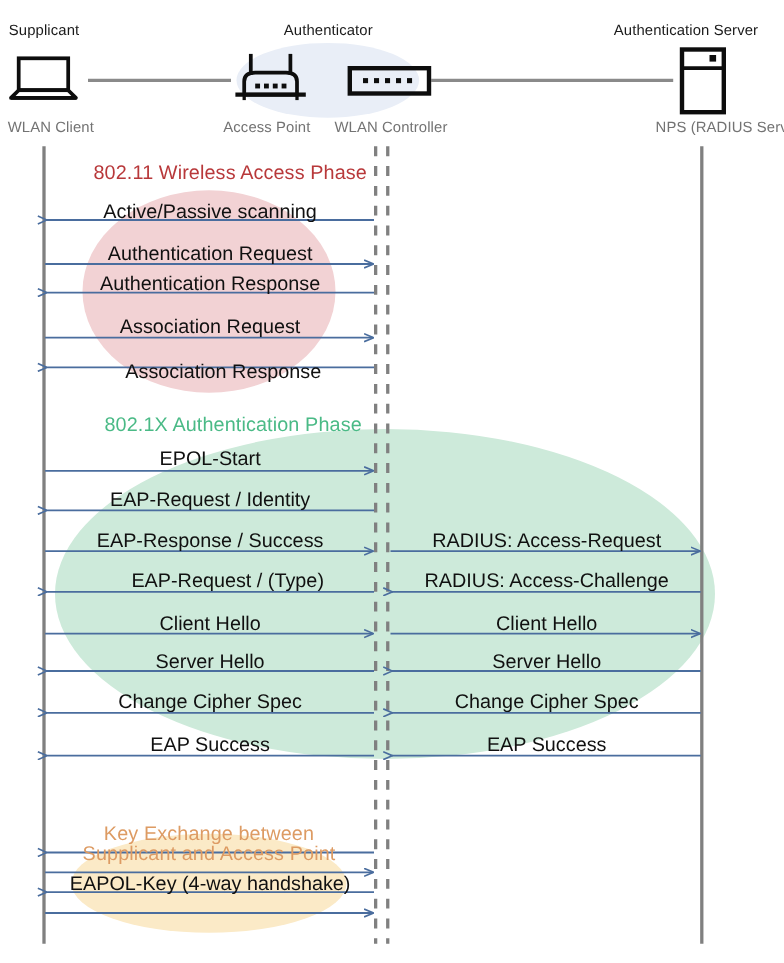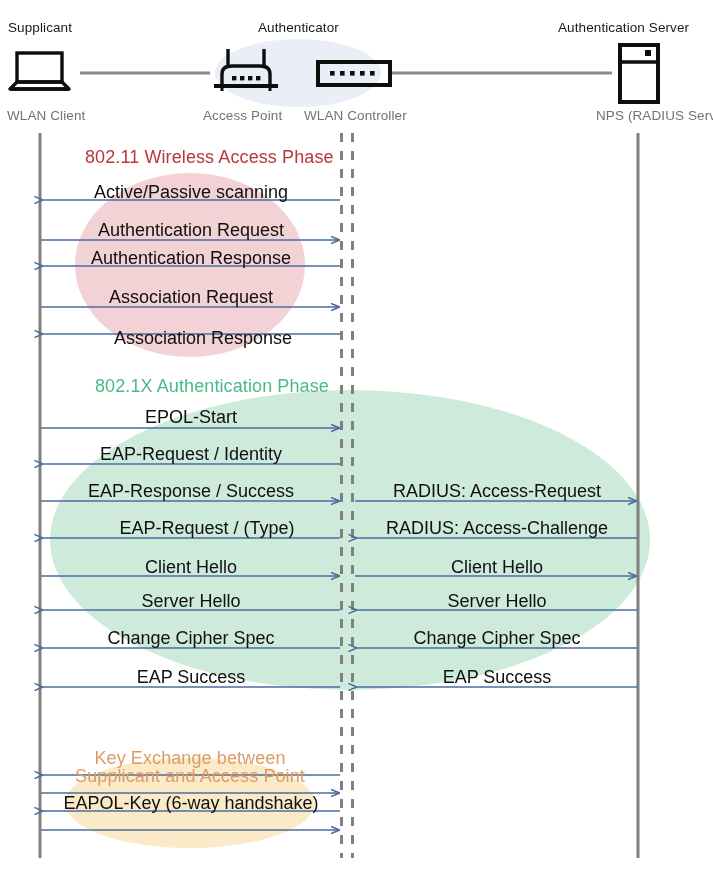--- a/index.html
+++ b/index.html
@@ -155,21 +155,21 @@
   <div class="msg-label" style="left:41px;top:328px;width:300px;padding-left:12px;">Association Response</div>
 
   <div class="msg-label" style="left:41px;top:407px;width:300px;">EPOL-Start</div>
   <div class="msg-label" style="left:41px;top:444px;width:300px;">EAP-Request / Identity</div>
   <div class="msg-label" style="left:41px;top:481px;width:300px;">EAP-Response / Success</div>
   <div class="msg-label" style="left:41px;top:518px;width:300px;padding-left:16px;">EAP-Request / (Type)</div>
   <div class="msg-label" style="left:41px;top:557px;width:300px;">Client Hello</div>
   <div class="msg-label" style="left:41px;top:591px;width:300px;">Server Hello</div>
   <div class="msg-label" style="left:41px;top:628px;width:300px;">Change Cipher Spec</div>
   <div class="msg-label" style="left:41px;top:667px;width:300px;">EAP Success</div>
-  <div class="msg-label" style="left:41px;top:793px;width:300px;">EAPOL-Key (6-way handshake)</div>
+  <div class="msg-label" style="left:41px;top:793px;width:300px;">EAPOL-Key (4-way handshake)</div>
 
   <div class="msg-label" style="left:356px;top:481px;width:282px;">RADIUS: Access-Request</div>
   <div class="msg-label" style="left:356px;top:518px;width:282px;">RADIUS: Access-Challenge</div>
   <div class="msg-label" style="left:356px;top:557px;width:282px;">Client Hello</div>
   <div class="msg-label" style="left:356px;top:591px;width:282px;">Server Hello</div>
   <div class="msg-label" style="left:356px;top:628px;width:282px;">Change Cipher Spec</div>
   <div class="msg-label" style="left:356px;top:667px;width:282px;">EAP Success</div>
 
 </div>
 

